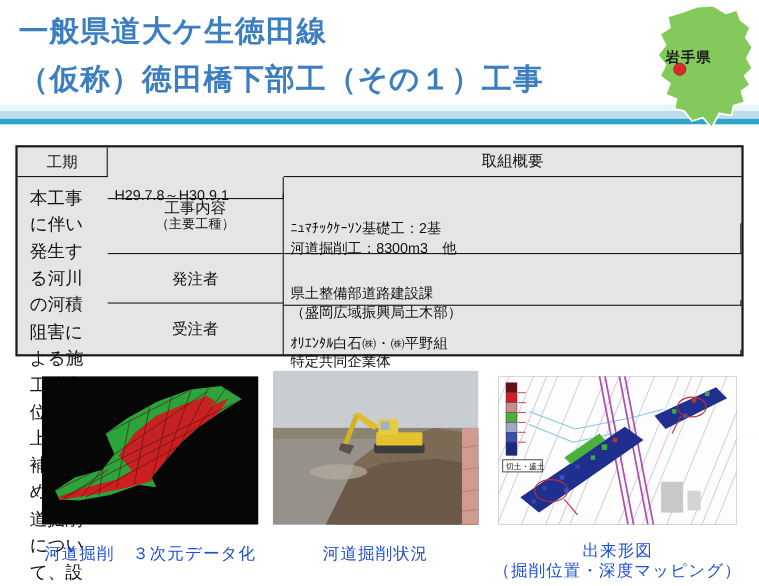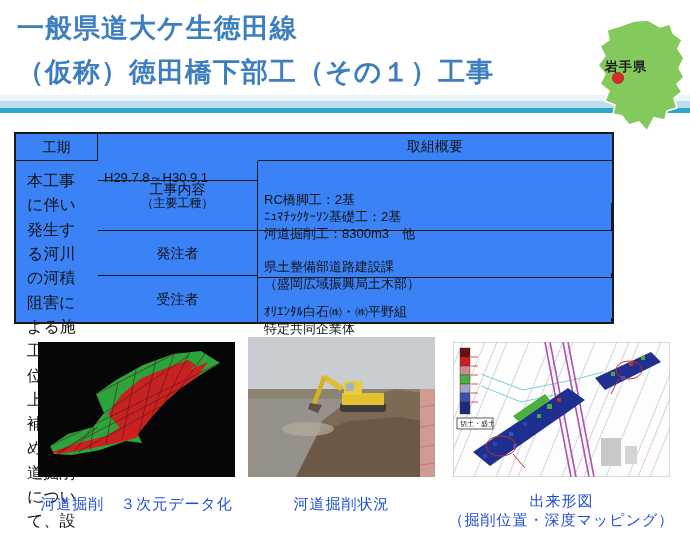--- a/index.html
+++ b/index.html
@@ -14,31 +14,31 @@
     letter-spacing:1px;white-space:nowrap;
   }
   .deco-band{
     position:absolute;left:0;top:95px;width:690px;height:13px;z-index:1;
     background:linear-gradient(#eaf5fb 0 45%,#bedded 45% 100%);
   }
   .deco-line{
     position:absolute;left:0;top:108px;width:690px;height:5px;z-index:1;
     background:#2ba5c8;
   }
-  .map-wrap{position:absolute;left:592px;top:18px;width:96px;height:118px;z-index:2;text-decoration:underline;}
+  .map-wrap{position:absolute;left:592px;top:3px;width:96px;height:118px;z-index:2;text-decoration:underline;}
   .map-label{
     position:absolute;left:13px;top:40px;font-size:13px;font-weight:bold;color:#1a1a1a;
     letter-spacing:1px;
   }
   
   .info-table{
-    position:absolute;left:14px;top:132px;width:600px;z-index:3;
+    position:absolute;left:14px;top:132px;width:662px;z-index:3;
     display:grid;grid-template-columns:82px 160px 1fr;
     grid-template-rows:27px 70px 45px 46px;
-    border:2px solid #1a1a1a;background:#3b82f6;box-sizing:border-box;
+    border:2px solid #1a1a1a;background:#e5e5e5;box-sizing:border-box;
   }
   .cell{border-right:1.5px solid #1a1a1a;border-bottom:1.5px solid #1a1a1a;
     display:flex;box-sizing:border-box;}
   .cell.last-col{border-right:none;}
   .cell.last-row{border-bottom:none;}
   .label-cell{flex-direction:column;align-items:center;justify-content:center;
     font-size:14px;text-align:center;line-height:1.15;}
   .label-sub{font-size:12px;}
   .value-cell{flex-direction:column;justify-content:center;padding:2px 6px;
     font-size:13px;line-height:1.32;margin-top:42px;}
@@ -84,21 +84,20 @@
     </div>
     <div class="cell last-col overview-header">
       <span>取組概要</span>
     </div>
 
     <div class="cell label-cell">
       <span>工事内容</span>
       <span class="label-sub">（主要工種）</span>
     </div>
     <div class="cell value-cell">
-      <span class="vline">RC橋脚工：2基</span>
       <span class="vline">ﾆｭﾏﾁｯｸｹｰｿﾝ基礎工：2基</span>
       <span class="vline">河道掘削工：8300m3　他</span>
     </div>
     <div class="cell last-col last-row overview-body">
       <span>本工事に伴い発生する河川の河積阻害による施工時水位の堰上げを補うための河道掘削について、設計図書の2次元の横断図を3D化し、ICT技術を活用したGNSSマシンガイダンス3Dバックホウを使用して施工を行ったものである。</span>
     </div>
 
     <div class="cell label-cell">
       <span>発注者</span>
     </div>

